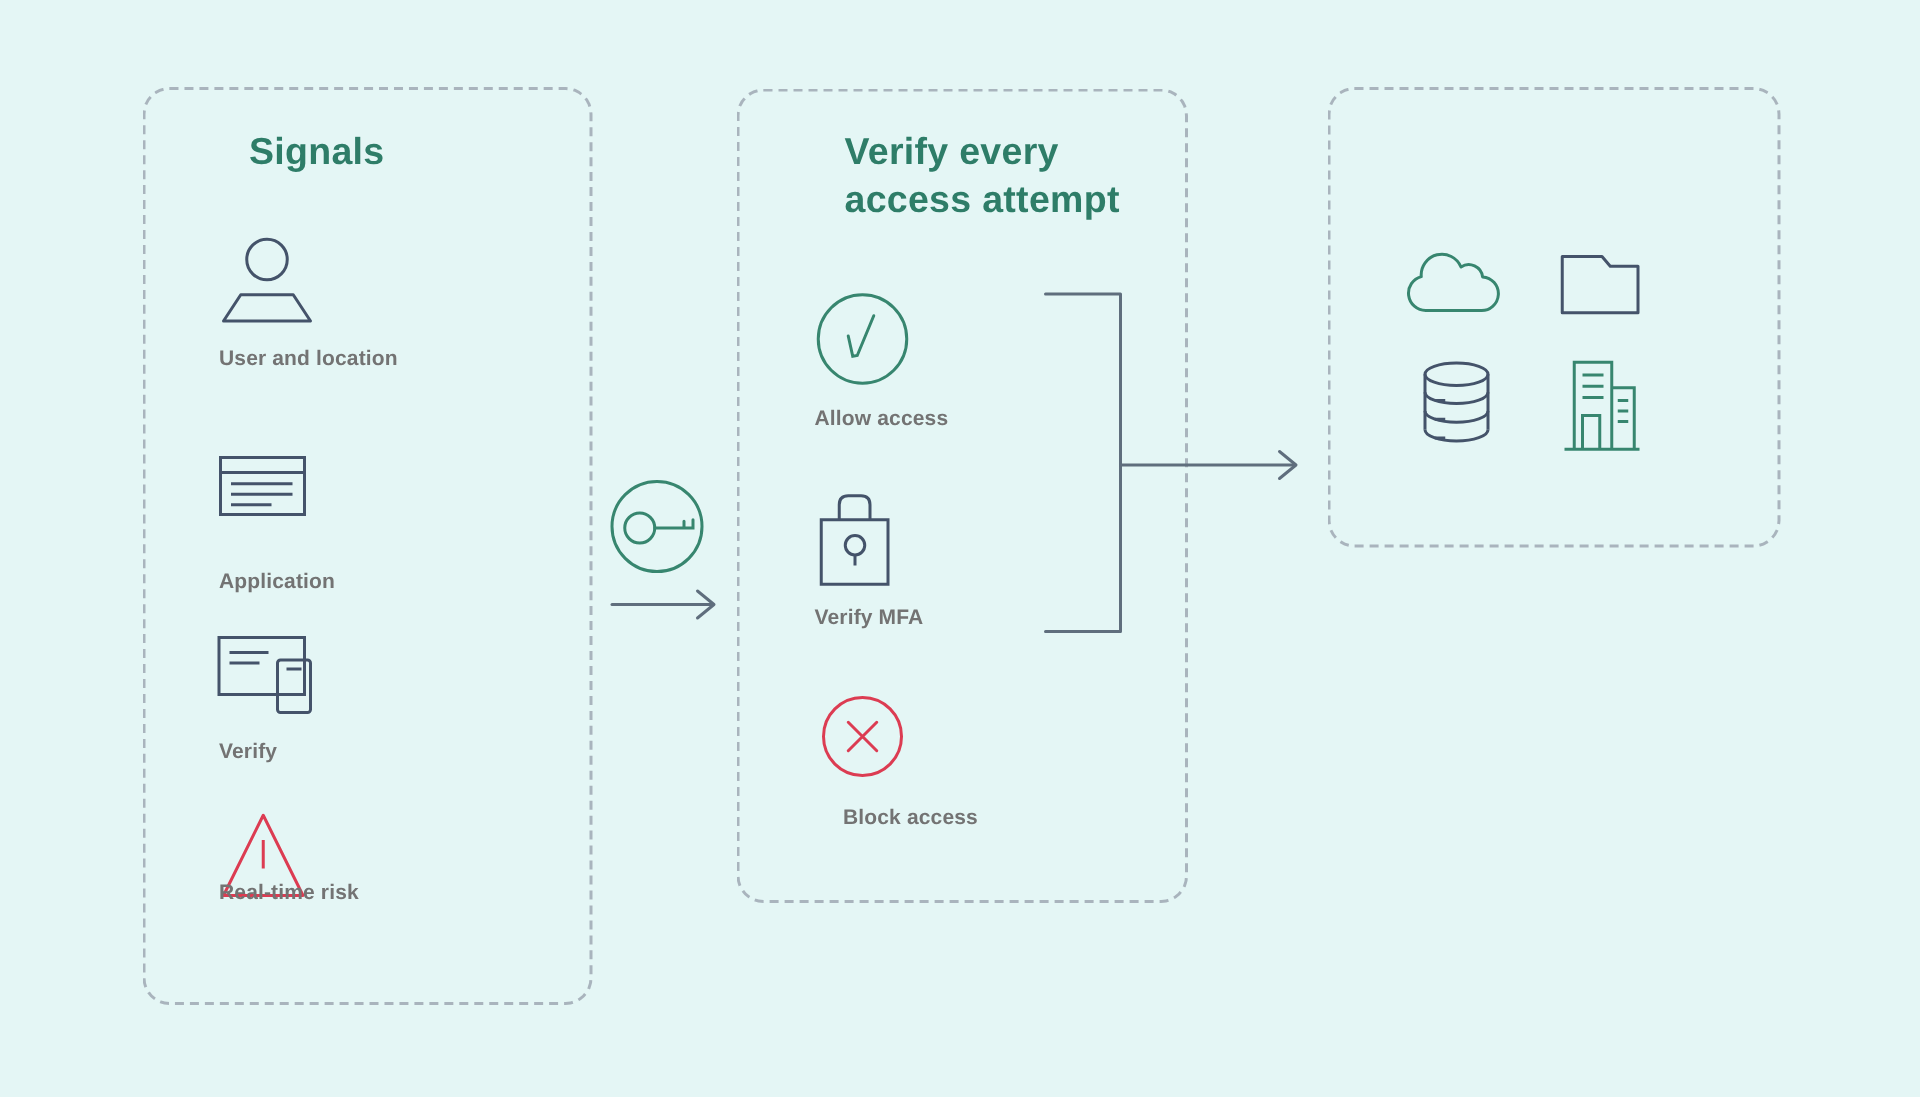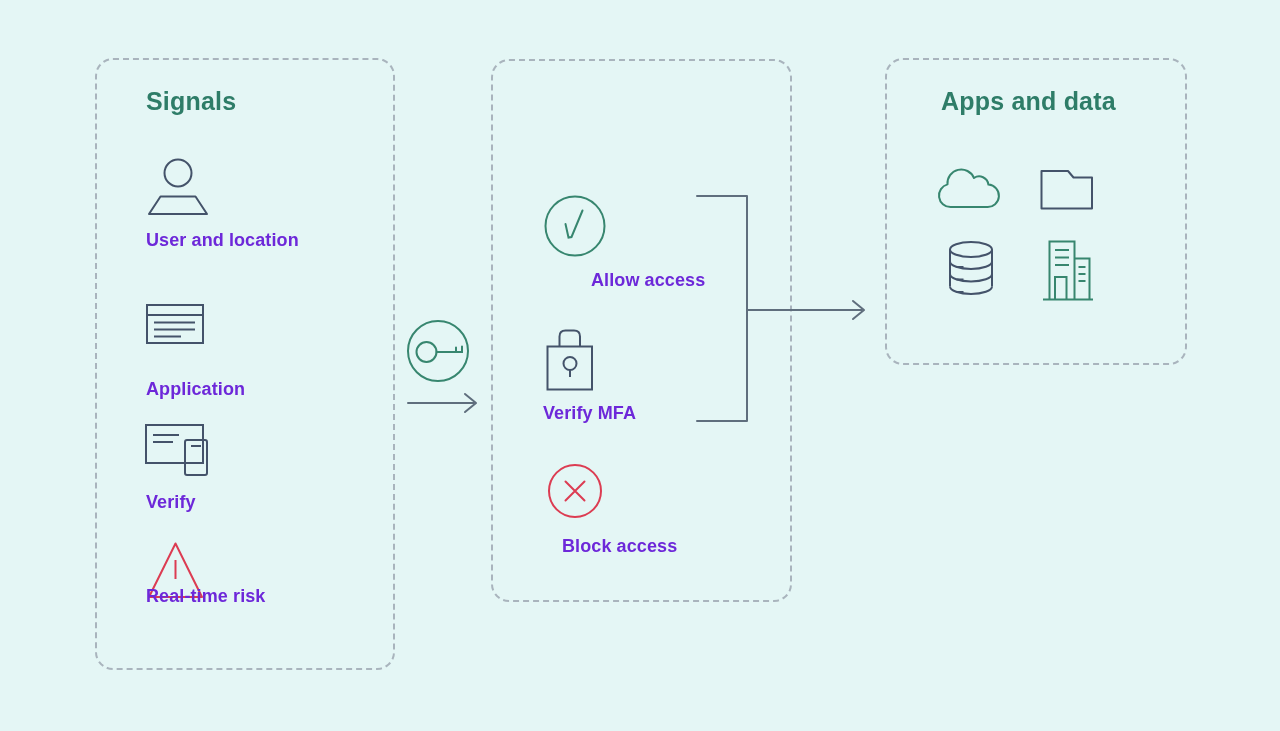--- a/index.html
+++ b/index.html
@@ -17,25 +17,26 @@
     border-radius:18px;
     background:transparent;
   }
   .panel-title{
     position:absolute;
     color:#2E7D68;
     font-size:25px;
     font-weight:bold;
     letter-spacing:.2px;
     line-height:32px;
+    margin-left:20px;
   }
   .item-label{
     position:absolute;
-    color:#6d28d9;
-    font-size:18px;
+    color:#737373;
+    font-size:14px;
     font-weight:bold;
     letter-spacing:.1px;
     white-space:nowrap;
     text-align:center;
   }
   .icon{position:absolute;}
   .icon svg{display:block;}
   .stroke-navy{stroke:#44536A;}
   .stroke-teal{stroke:#37866F;}
   .stroke-red{stroke:#DC3C52;}
@@ -46,21 +47,21 @@
 </head>
 <body>
 
 <div class="stage">
 
   <div class="panel" style="left:95px;top:58px;width:296px;height:608px;"></div>
   <div class="panel" style="left:491px;top:59px;width:297px;height:539px;"></div>
   <div class="panel" style="left:885px;top:58px;width:298px;height:303px;"></div>
 
   <div class="panel-title" style="left:146px;top:85px;">Signals</div>
-  <div class="panel-title" style="left:941px;top:85px;">Apps and data</div>
+  <div class="panel-title" style="left:543px;top:85px;width:200px;">Verify every access attempt</div>
 
   <div class="icon" style="left:146px;top:158px;">
     <svg width="64" height="58" viewBox="0 0 64 58" class="stroke-navy">
       <circle cx="32" cy="15" r="13.5"></circle>
       <path d="M3 56 L14.5 38.5 H49.5 L61 56 Z" stroke-linejoin="round"></path>
     </svg>
   </div>
   <div class="item-label" style="left:146px;top:230px;">User and location</div>
 
   <div class="icon" style="left:146px;top:304px;">
@@ -104,21 +105,21 @@
       <path d="M30.5 33 H56 V27.5 M50 33 V28.5" stroke-linecap="round"></path>
     </svg>
   </div>
 
   <div class="icon" style="left:544px;top:195px;">
     <svg width="62" height="62" viewBox="0 0 62 62" class="stroke-teal">
       <circle cx="31" cy="31" r="29.5"></circle>
       <path d="M21.5 29 L24.5 42.5 L27.5 42 L38.5 15.5" stroke-linecap="round"></path>
     </svg>
   </div>
-  <div class="item-label" style="left:543px;top:270px;margin-left:48px;">Allow access</div>
+  <div class="item-label" style="left:543px;top:270px;">Allow access</div>
 
   <div class="icon" style="left:546px;top:328px;">
     <svg width="48" height="64" viewBox="0 0 48 64" class="stroke-navy">
       <path d="M13.5 18.5 V8.5 Q13.5 2.5 19.5 2.5 H28 Q34 2.5 34 8.5 V18.5"></path>
       <rect x="1.5" y="18.5" width="44.5" height="43"></rect>
       <circle cx="24" cy="35.5" r="6.5"></circle>
       <line x1="24" y1="42" x2="24" y2="49"></line>
     </svg>
   </div>
   <div class="item-label" style="left:543px;top:403px;">Verify MFA</div>

